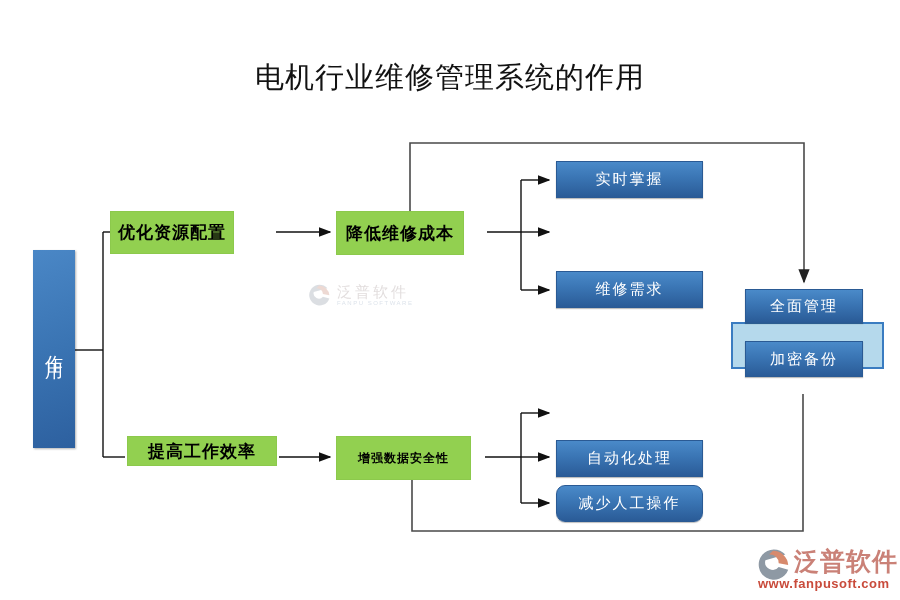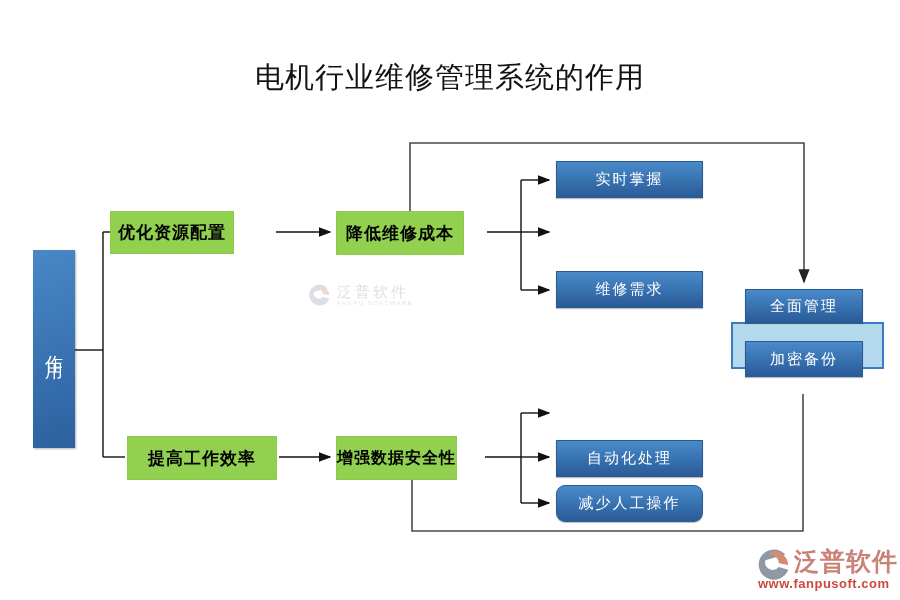--- a/index.html
+++ b/index.html
@@ -27,22 +27,22 @@
   #root-node{
     left:33px;top:250px;width:42px;height:198px;
     background:linear-gradient(160deg,#4a87c6 0%,#3a74b3 50%,#2d609f 100%);
     color:#fff;font-size:18px;z-index:2;
     writing-mode:vertical-rl;text-orientation:upright;letter-spacing:8px;
     display:flex;align-items:center;justify-content:center;
     box-shadow:1px 1px 2px rgba(0,0,0,0.3);
   }
   #g1{left:110px;top:211px;width:124px;height:43px;}
   #g2{left:336px;top:211px;width:128px;height:44px;}
-  #g3{left:127px;top:436px;width:150px;height:44px;}
-  #g4{left:336px;top:436px;width:121px;height:44px;font-size:16px;}
+  #g3{left:127px;top:436px;width:150px;height:30px;}
+  #g4{left:336px;top:436px;width:135px;height:44px;font-size:12px;}
   #b1{left:556px;top:161px;width:147px;height:37px;}
   #b2{left:556px;top:214px;width:147px;height:37px;}
   #b3{left:556px;top:271px;width:147px;height:37px;}
   #b4{left:556px;top:396px;width:147px;height:37px;}
   #b5{left:556px;top:440px;width:147px;height:37px;}
   #b6{left:556px;top:485px;width:147px;height:37px;border-radius:9px;}
   #band{left:731px;top:322px;width:149px;height:43px;background:#b5d9ec;border:2px solid #3a7cc1;z-index:2;}
   #r-top{left:745px;top:289px;width:118px;height:34px;z-index:3;}
   #r-bottom{left:745px;top:341px;width:118px;height:36px;z-index:3;}
   #watermark{left:306px;top:283px;display:flex;align-items:flex-start;opacity:.5;z-index:0;}

